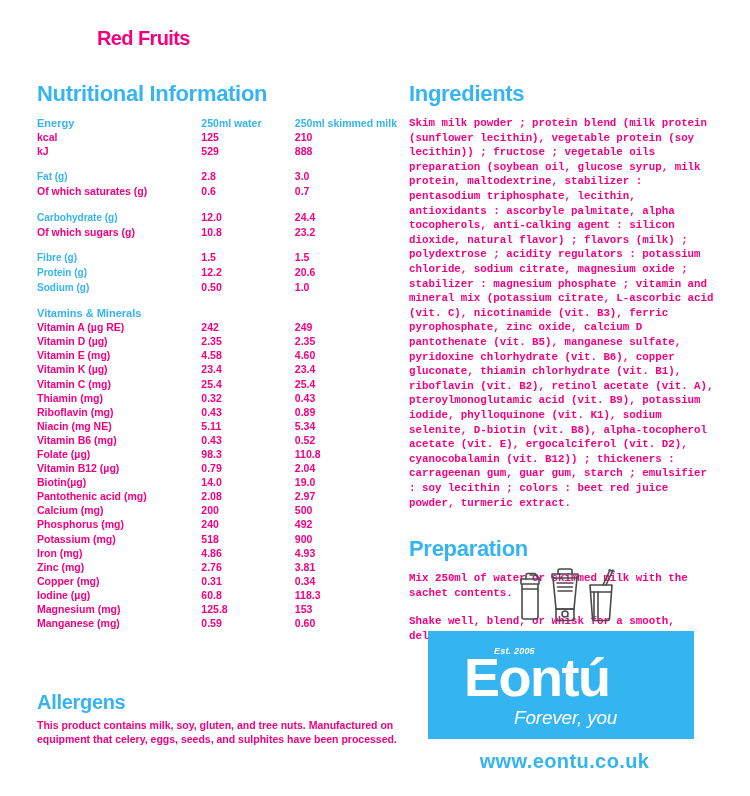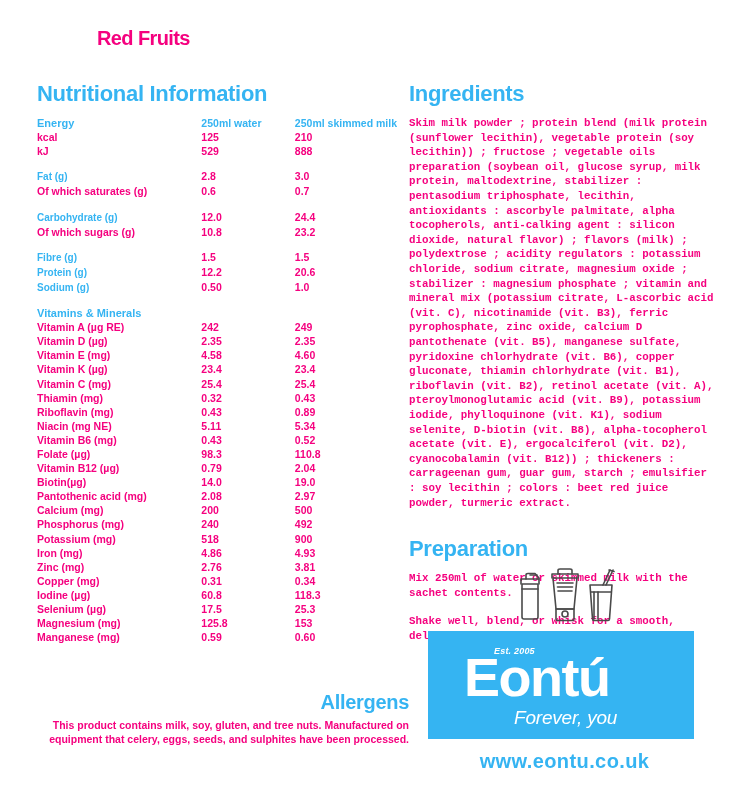--- a/index.html
+++ b/index.html
@@ -84,21 +84,20 @@
   .val { color: #f5017f; font-size: 10.5px; }
 
   tr.spacer td { height: 11px; line-height: 11px; font-size: 0; }
 
   
   .allergens-block {
     position: absolute;
     left: 37px;
     top: 691px;
     width: 372px;
-    text-align: right;
   }
   .allergens-heading {
     color: #35b4f2;
     font-size: 20px;
     font-weight: bold;
     letter-spacing: -0.3px;
     margin: 0 0 4px 0;
   }
   .allergens-text {
     color: #f5017f;
@@ -357,25 +356,20 @@
           </tr>
           <tr>
             <td class="c-label lbl-pink">Copper (mg)</td>
             <td class="c-v1 val">0.31</td>
             <td class="c-v2 val">0.34</td>
           </tr>
           <tr>
             <td class="c-label lbl-pink">Iodine (µg)</td>
             <td class="c-v1 val">60.8</td>
             <td class="c-v2 val">118.3</td>
-          </tr>
-          <tr>
-            <td class="c-label lbl-pink">Selenium (µg)</td>
-            <td class="c-v1 val">17.5</td>
-            <td class="c-v2 val">25.3</td>
           </tr>
           <tr>
             <td class="c-label lbl-pink">Magnesium (mg)</td>
             <td class="c-v1 val">125.8</td>
             <td class="c-v2 val">153</td>
           </tr>
           <tr>
             <td class="c-label lbl-pink">Manganese (mg)</td>
             <td class="c-v1 val">0.59</td>
             <td class="c-v2 val">0.60</td>

